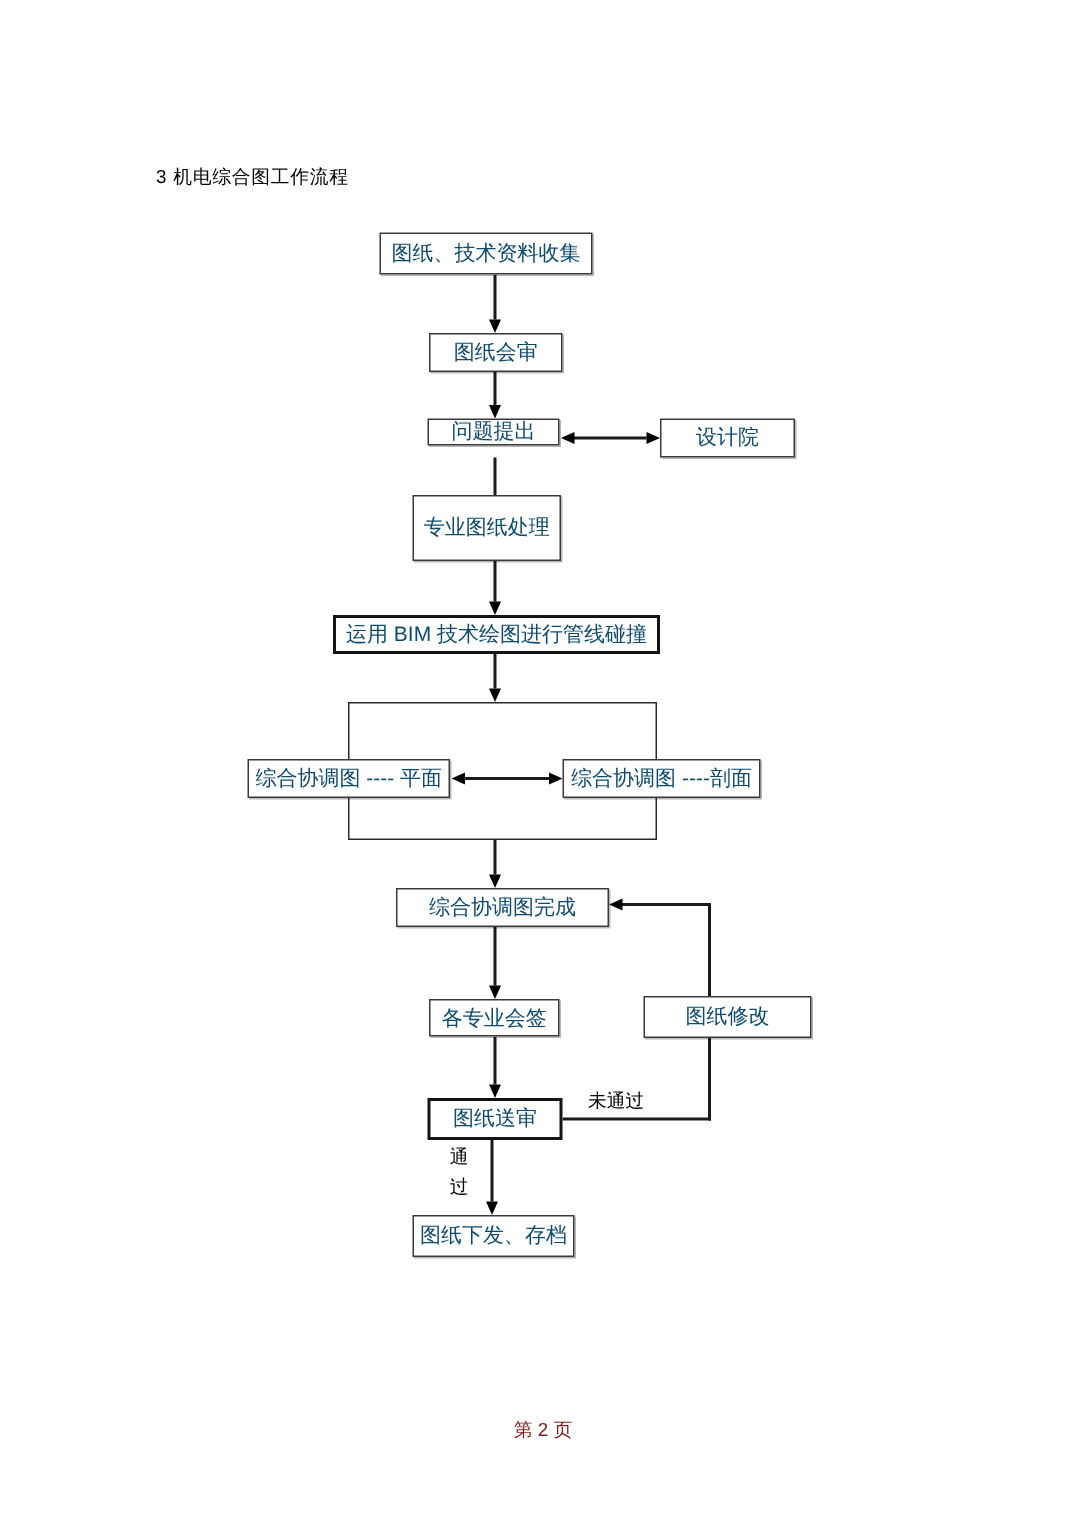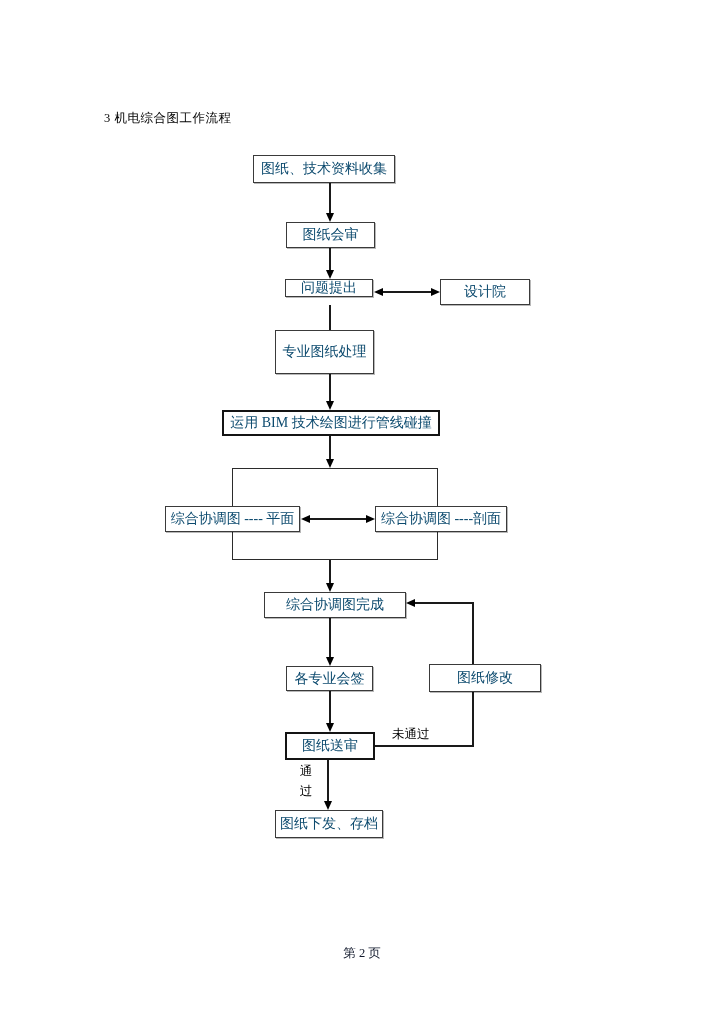--- a/index.html
+++ b/index.html
@@ -8,21 +8,20 @@
     background: #e8e8e8;
   }
   .page {
     position: relative;
     width: 724px;
     height: 1024px;
     margin: 0 auto;
     background: #ffffff;
     overflow: hidden;
     color: #000;
-    font-family: Liberation Serif, serif;
   }
   .doc-heading {
     position: absolute;
     left: 104px;
     top: 110px;
     font-size: 12.5px;
     letter-spacing: 0.5px;
     color: #000;
     white-space: nowrap;
   }
@@ -93,21 +92,21 @@
     word-break: break-all;
     text-align: center;
   }
   .doc-footer {
     position: absolute;
     left: 0;
     top: 945px;
     width: 100%;
     text-align: center;
     font-size: 12.5px;
-    color: #0f172a;
+    color: #7f1d1d;
   }
 </style>
 </head>
 <body>
 
 <div class="page">
 
   <div class="doc-heading">3 机电综合图工作流程</div>
 
   <div class="frame" style="left:232px; top:468px; width:206px; height:92px;"></div>

